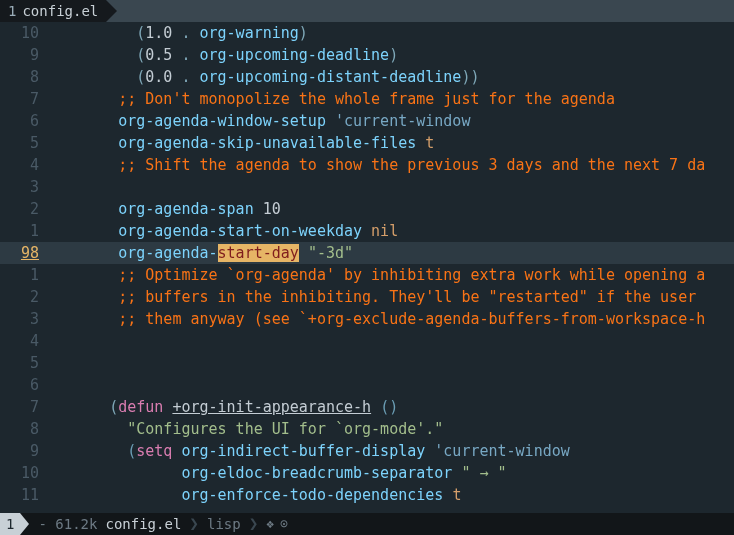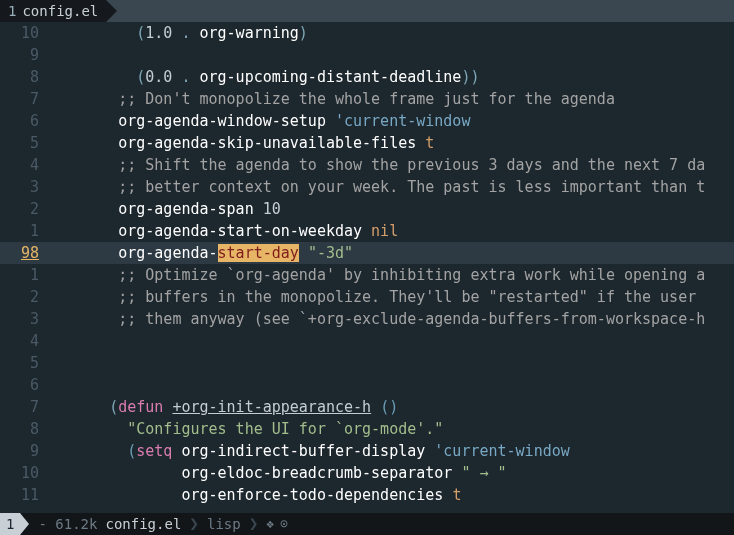--- a/index.html
+++ b/index.html
@@ -66,25 +66,25 @@
     user-select: none;
   }
   .line.current { background: #2d3a43; }
   .line.current .gutter { color: #e6b566; font-weight: 500; text-decoration: underline; }
   .code { color: #c4cdd4; }
   .punc { color: #7fa8b8; }
   .punc2 { color: #6b9eb5; }
   .kw { color: #d97db0; }
   .str { color: #a3be8c; }
   .num { color: #c4cdd4; margin-top: 26px; }
-  .sym { color: #ffffff; margin-top: 14px; }
+  .sym { color: #7dd3fc; margin-top: 14px; }
   .const { color: #d49e6a; }
   .quote { color: #78a8c4; }
   .quoted { color: #78a8c4; }
-  .comment { color: #a3a3a3; margin-top: 43px; }
+  .comment { color: #f97316; margin-top: 43px; }
   .fn { color: #c4cdd4; text-decoration: underline; }
   .hl { background: #e6b566; color: #7f1d1d; }
   .statusbar {
     position: absolute;
     bottom: 0;
     left: 0;
     right: 0;
     height: 22px;
     background: #121619;
     display: flex;
@@ -121,32 +121,32 @@
 
 <div class="tabbar">
   <div class="tab">
     <span class="tab-num">1</span>
     <span>config.el</span>
   </div>
 </div>
 
 <div class="editor" id="editor">
     <div class="line"><div class="gutter">10</div><div class="code"><span>      </span><span class="code">   </span><span class="punc">(</span><span class="num">1.0</span><span class="code"> </span><span class="punc">.</span><span class="code"> </span><span class="sym">org-warning</span><span class="punc">)</span></div></div>
-    <div class="line"><div class="gutter">9</div></div>
+    <div class="line"><div class="gutter">9</div><div class="code"><span>      </span><span class="code">   </span><span class="punc">(</span><span class="num">0.5</span><span class="code"> </span><span class="punc">.</span><span class="code"> </span><span class="sym">org-upcoming-deadline</span><span class="punc">)</span></div></div>
     <div class="line"><div class="gutter">8</div><div class="code"><span>      </span><span class="code">   </span><span class="punc">(</span><span class="num">0.0</span><span class="code"> </span><span class="punc">.</span><span class="code"> </span><span class="sym">org-upcoming-distant-deadline</span><span class="punc">))</span></div></div>
     <div class="line"><div class="gutter">7</div><div class="code"><span>      </span><span class="code"> </span><span class="comment">;; Don't monopolize the whole frame just for the agenda</span></div></div>
     <div class="line"><div class="gutter">6</div><div class="code"><span>      </span><span class="code"> </span><span class="sym">org-agenda-window-setup</span><span class="code"> </span><span class="quote">'</span><span class="quoted">current-window</span></div></div>
     <div class="line"><div class="gutter">5</div><div class="code"><span>      </span><span class="code"> </span><span class="sym">org-agenda-skip-unavailable-files</span><span class="code"> </span><span class="const">t</span></div></div>
     <div class="line"><div class="gutter">4</div><div class="code"><span>      </span><span class="code"> </span><span class="comment">;; Shift the agenda to show the previous 3 days and the next 7 da</span></div></div>
-    <div class="line"><div class="gutter">3</div><div class="code"><span>      </span><span class="code"> </span><span class="comment">;; better context on your week. The past is less important than t</span></div></div>
+    <div class="line"><div class="gutter">3</div><div class="code"><span>      </span><span class="code"> </span></div></div>
     <div class="line"><div class="gutter">2</div><div class="code"><span>      </span><span class="code"> </span><span class="sym">org-agenda-span</span><span class="code"> </span><span class="num">10</span></div></div>
     <div class="line"><div class="gutter">1</div><div class="code"><span>      </span><span class="code"> </span><span class="sym">org-agenda-start-on-weekday</span><span class="code"> </span><span class="const">nil</span></div></div>
     <div class="line current"><div class="gutter">98</div><div class="code"><span>      </span><span class="code"> </span><span class="sym">org-agenda-</span><span class="hl">start-day</span><span class="code"> </span><span class="str">"-3d"</span></div></div>
     <div class="line"><div class="gutter">1</div><div class="code"><span>      </span><span class="code"> </span><span class="comment">;; Optimize `org-agenda' by inhibiting extra work while opening a</span></div></div>
-    <div class="line"><div class="gutter">2</div><div class="code"><span>      </span><span class="code"> </span><span class="comment">;; buffers in the monopolize. They'll be "restarted" if the user </span></div></div>
+    <div class="line"><div class="gutter">2</div><div class="code"><span>      </span><span class="code"> </span><span class="comment">;; buffers in the inhibiting. They'll be "restarted" if the user </span></div></div>
     <div class="line"><div class="gutter">3</div><div class="code"><span>      </span><span class="code"> </span><span class="comment">;; them anyway (see `+org-exclude-agenda-buffers-from-workspace-h</span></div></div>
     <div class="line"><div class="gutter">4</div></div>
     <div class="line"><div class="gutter">5</div><div class="code"><span>      </span></div></div>
     <div class="line"><div class="gutter">6</div><div class="code"><span>      </span></div></div>
     <div class="line"><div class="gutter">7</div><div class="code"><span>      </span><span class="punc">(</span><span class="kw">defun</span><span class="code"> </span><span class="fn">+org-init-appearance-h</span><span class="code"> </span><span class="punc2">()</span></div></div>
     <div class="line"><div class="gutter">8</div><div class="code"><span>      </span><span class="code">  </span><span class="str">"Configures the UI for `org-mode'."</span></div></div>
     <div class="line"><div class="gutter">9</div><div class="code"><span>      </span><span class="code">  </span><span class="punc2">(</span><span class="kw">setq</span><span class="code"> </span><span class="sym">org-indirect-buffer-display</span><span class="code"> </span><span class="quote">'</span><span class="quoted">current-window</span></div></div>
     <div class="line"><div class="gutter">10</div><div class="code"><span>      </span><span class="code">        </span><span class="sym">org-eldoc-breadcrumb-separator</span><span class="code"> </span><span class="str">" → "</span></div></div>
     <div class="line"><div class="gutter">11</div><div class="code"><span>      </span><span class="code">        </span><span class="sym">org-enforce-todo-dependencies</span><span class="code"> </span><span class="const">t</span></div></div>
   </div>

